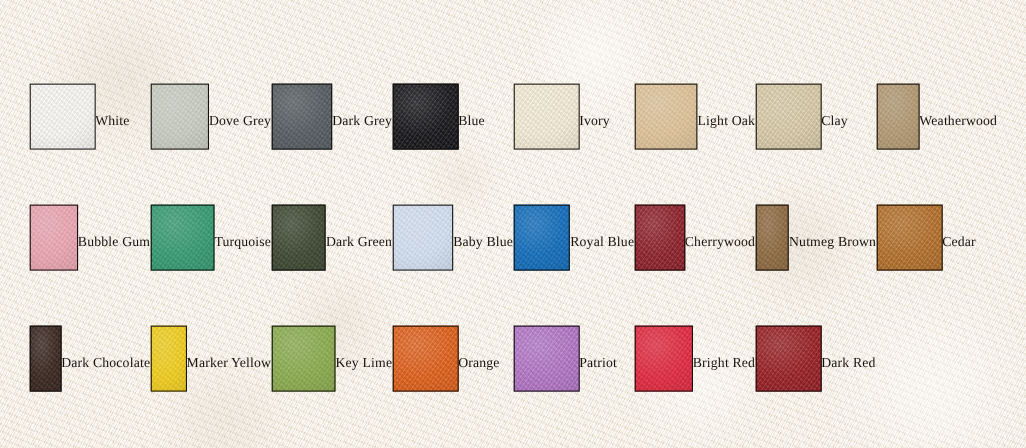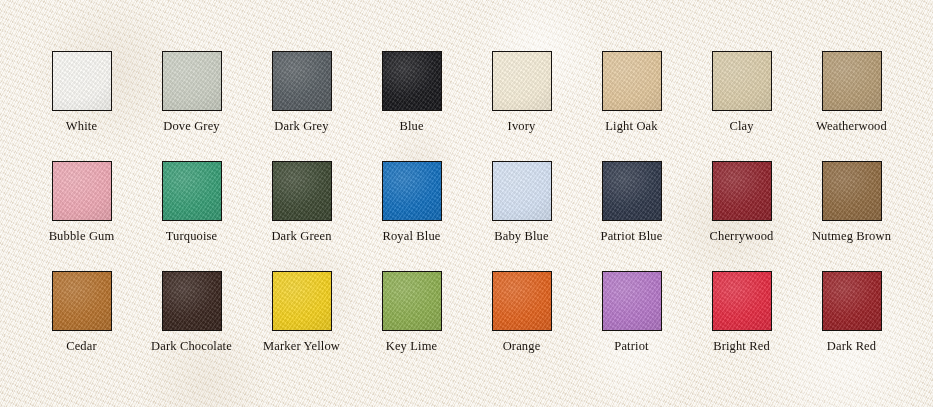--- a/index.html
+++ b/index.html
@@ -74,21 +74,21 @@
     display: grid;
     grid-template-columns: repeat(8, 110px);
     grid-auto-rows: 110px;
     justify-content: center;
     padding-top: 51px;
     box-sizing: border-box;
   }
 
   .swatch-cell {
     display: flex;
-    flex-direction: column;
+    flex-direction: row;
     align-items: center;
   }
 
   .swatch-chip {
     width: 60px;
     height: 60px;
     box-sizing: border-box;
     border: 1.5px solid #151210;
     position: relative;
     overflow: hidden;
@@ -170,32 +170,28 @@
       </div>
       <div class="swatch-cell">
         <div class="swatch-chip" style="background-color: rgb(52, 156, 115); border-color: rgb(21, 18, 16);"></div>
         <div class="swatch-label">Turquoise</div>
       </div>
       <div class="swatch-cell">
         <div class="swatch-chip" style="background-color: rgb(59, 71, 48); border-color: rgb(21, 18, 16);"></div>
         <div class="swatch-label">Dark Green</div>
       </div>
       <div class="swatch-cell">
+        <div class="swatch-chip" style="background-color: rgb(214, 227, 245); border-color: rgb(21, 18, 16);"></div>
+        <div class="swatch-label">Baby Blue</div>
+      </div>
+      <div class="swatch-cell">
         <div class="swatch-chip" style="background-color: rgb(15, 109, 189); border-color: rgb(21, 18, 16);"></div>
         <div class="swatch-label">Royal Blue</div>
       </div>
       <div class="swatch-cell">
-        <div class="swatch-chip" style="background-color: rgb(214, 227, 245); border-color: rgb(21, 18, 16);"></div>
-        <div class="swatch-label">Baby Blue</div>
-      </div>
-      <div class="swatch-cell">
-        <div class="swatch-chip" style="background-color: rgb(44, 53, 72); border-color: rgb(21, 18, 16);"></div>
-        <div class="swatch-label">Patriot Blue</div>
-      </div>
-      <div class="swatch-cell">
         <div class="swatch-chip" style="background-color: rgb(143, 32, 41); border-color: rgb(21, 18, 16);"></div>
         <div class="swatch-label">Cherrywood</div>
       </div>
       <div class="swatch-cell">
         <div class="swatch-chip" style="background-color: rgb(143, 106, 64); border-color: rgb(21, 18, 16);"></div>
         <div class="swatch-label">Nutmeg Brown</div>
       </div>
       <div class="swatch-cell">
         <div class="swatch-chip" style="background-color: rgb(181, 112, 42); border-color: rgb(21, 18, 16);"></div>
         <div class="swatch-label">Cedar</div>

